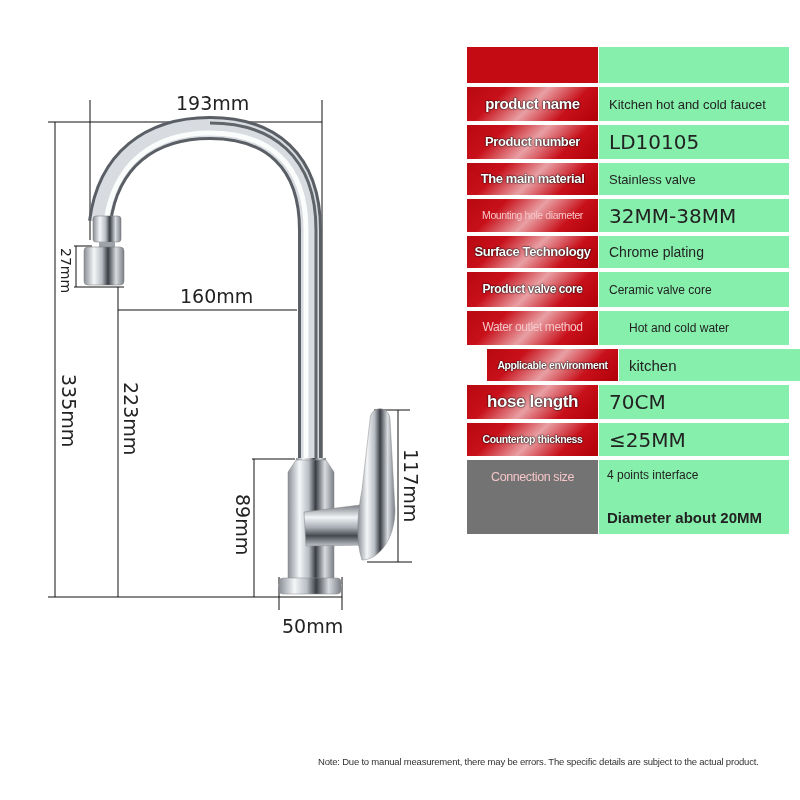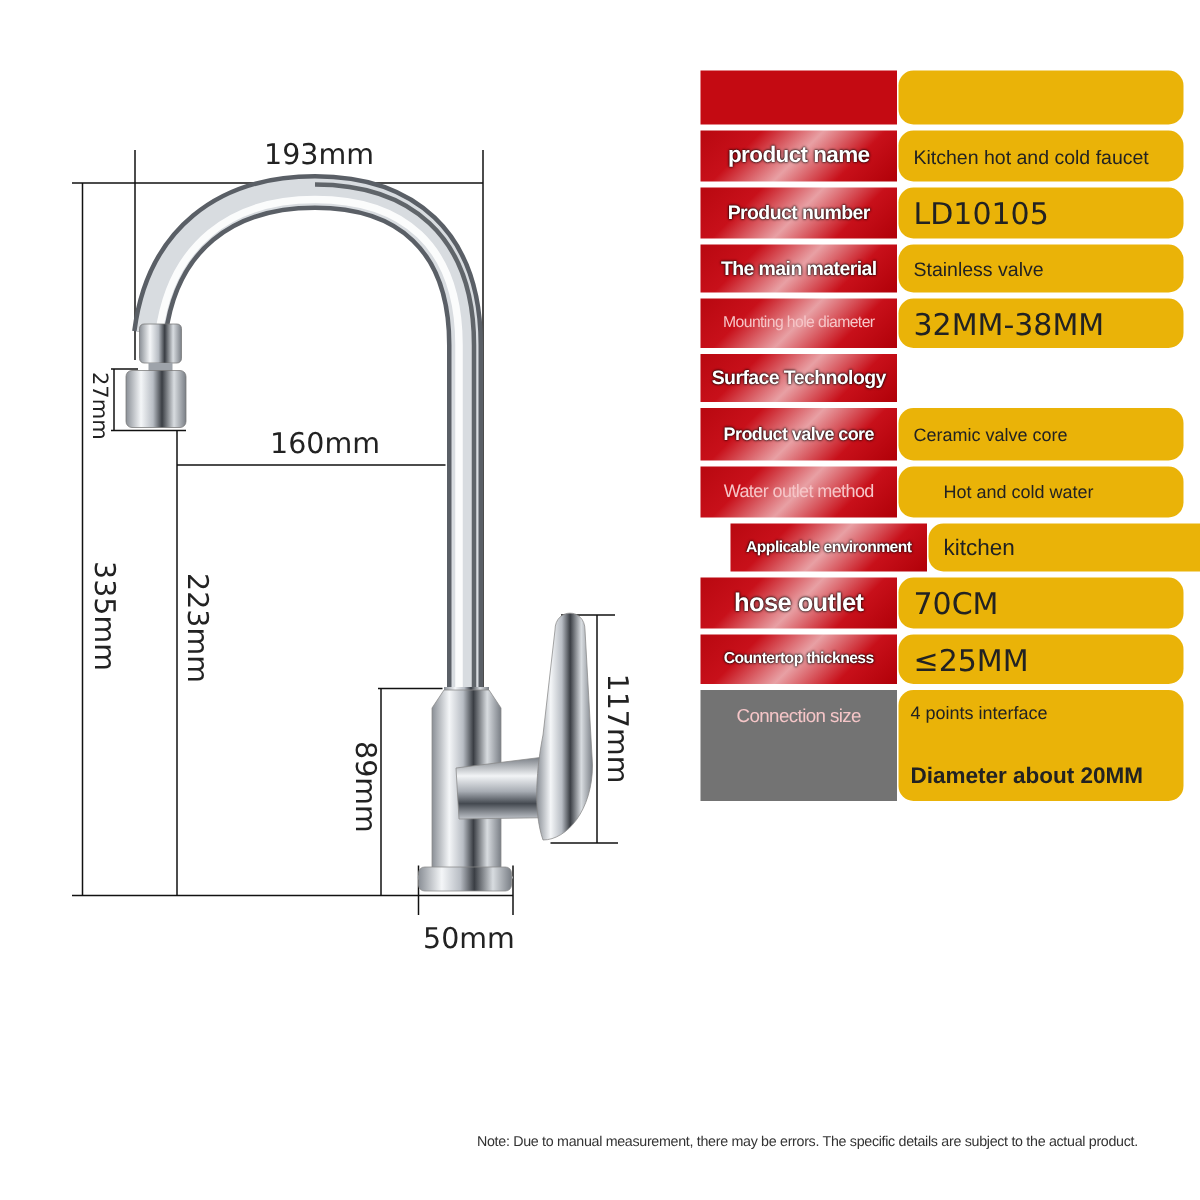--- a/index.html
+++ b/index.html
@@ -20,23 +20,23 @@
     display: flex; align-items: center; justify-content: center; text-align: center;
     font-family: "Liberation Sans", sans-serif; font-weight: bold; font-size: 13px; color: #fff;
     text-shadow: 0 0 2px #000, 0 0 1px #000;
     line-height: 1.15; padding: 0 3px; letter-spacing: -0.4px;
   }
   .spec-key.pink { color: #f6c6c8; font-weight: normal; text-shadow: none; }
   .spec-key.header { background: #c40a12; }
   .spec-key.big { font-size: 17px; }
   .spec-key.tiny { font-size: 10.5px; }
   .spec-val {
-    flex: 1; background: #eab308; margin-left: 1px;
+    flex: 1; background: #86efac; margin-left: 1px;
     display: flex; align-items: center; padding-left: 10px;
-    font-family: "Liberation Sans", sans-serif; font-size: 13px; color: #222; border-radius: 10px;
+    font-family: "Liberation Sans", sans-serif; font-size: 13px; color: #222;
   }
   .spec-val.big { font-size: 20px; font-family: "DejaVu Sans", sans-serif; font-weight: normal; }
   .spec-val.center { justify-content: flex-start; padding-left: 20px; text-align: center; line-height: 1.4; }
   .spec-val.multi { flex-direction: column; align-items: flex-start; justify-content: space-between; padding: 8px 0 8px 8px; }
   .spec-val.multi .l2 { font-size: 15px; font-weight: bold; }
 
   .note { position: absolute; left: 318px; top: 756px; font-family: "Liberation Sans", sans-serif; font-size: 9.5px; color: #333; letter-spacing: -0.2px; white-space: nowrap; }
 </style>
 </head>
 <body>
@@ -126,35 +126,36 @@
   <div class="spec-row" style="height:32px;">
     <div class="spec-key">The main material</div>
     <div class="spec-val">Stainless valve</div>
   </div>
   <div class="spec-row" style="height:33px;">
     <div class="spec-key pink tiny">Mounting hole diameter</div>
     <div class="spec-val big">32MM-38MM</div>
   </div>
   <div class="spec-row" style="height:32px;">
     <div class="spec-key">Surface Technology</div>
+    <div class="spec-val" style="font-size:14px;">Chrome plating</div>
   </div>
   <div class="spec-row" style="height:35px;">
     <div class="spec-key" style="font-size:12px;">Product valve core</div>
     <div class="spec-val" style="font-size:12px;">Ceramic valve core</div>
   </div>
   <div class="spec-row" style="height:34px;">
     <div class="spec-key pink" style="font-size:12px;">Water outlet method</div>
     <div class="spec-val center" style="font-size:12px; padding-left:30px; width:80px;">Hot and cold water</div>
   </div>
   <div class="spec-row" style="height:32px;margin-left:20px;">
     <div class="spec-key tiny">Applicable environment</div>
     <div class="spec-val" style="font-size:15px;">kitchen</div>
   </div>
   <div class="spec-row" style="height:34px;">
-    <div class="spec-key big">hose outlet</div>
+    <div class="spec-key big">hose length</div>
     <div class="spec-val big">70CM</div>
   </div>
   <div class="spec-row" style="height:33px;">
     <div class="spec-key tiny">Countertop thickness</div>
     <div class="spec-val big">≤25MM</div>
   </div>
   <div class="spec-row" style="height:74px;">
     <div class="spec-key pink" style="align-items:flex-start; padding-top:10px; font-size:12.5px; background:#737373;">Connection size</div>
     <div class="spec-val multi">
       <span style="font-size:12px;">4 points interface</span>

